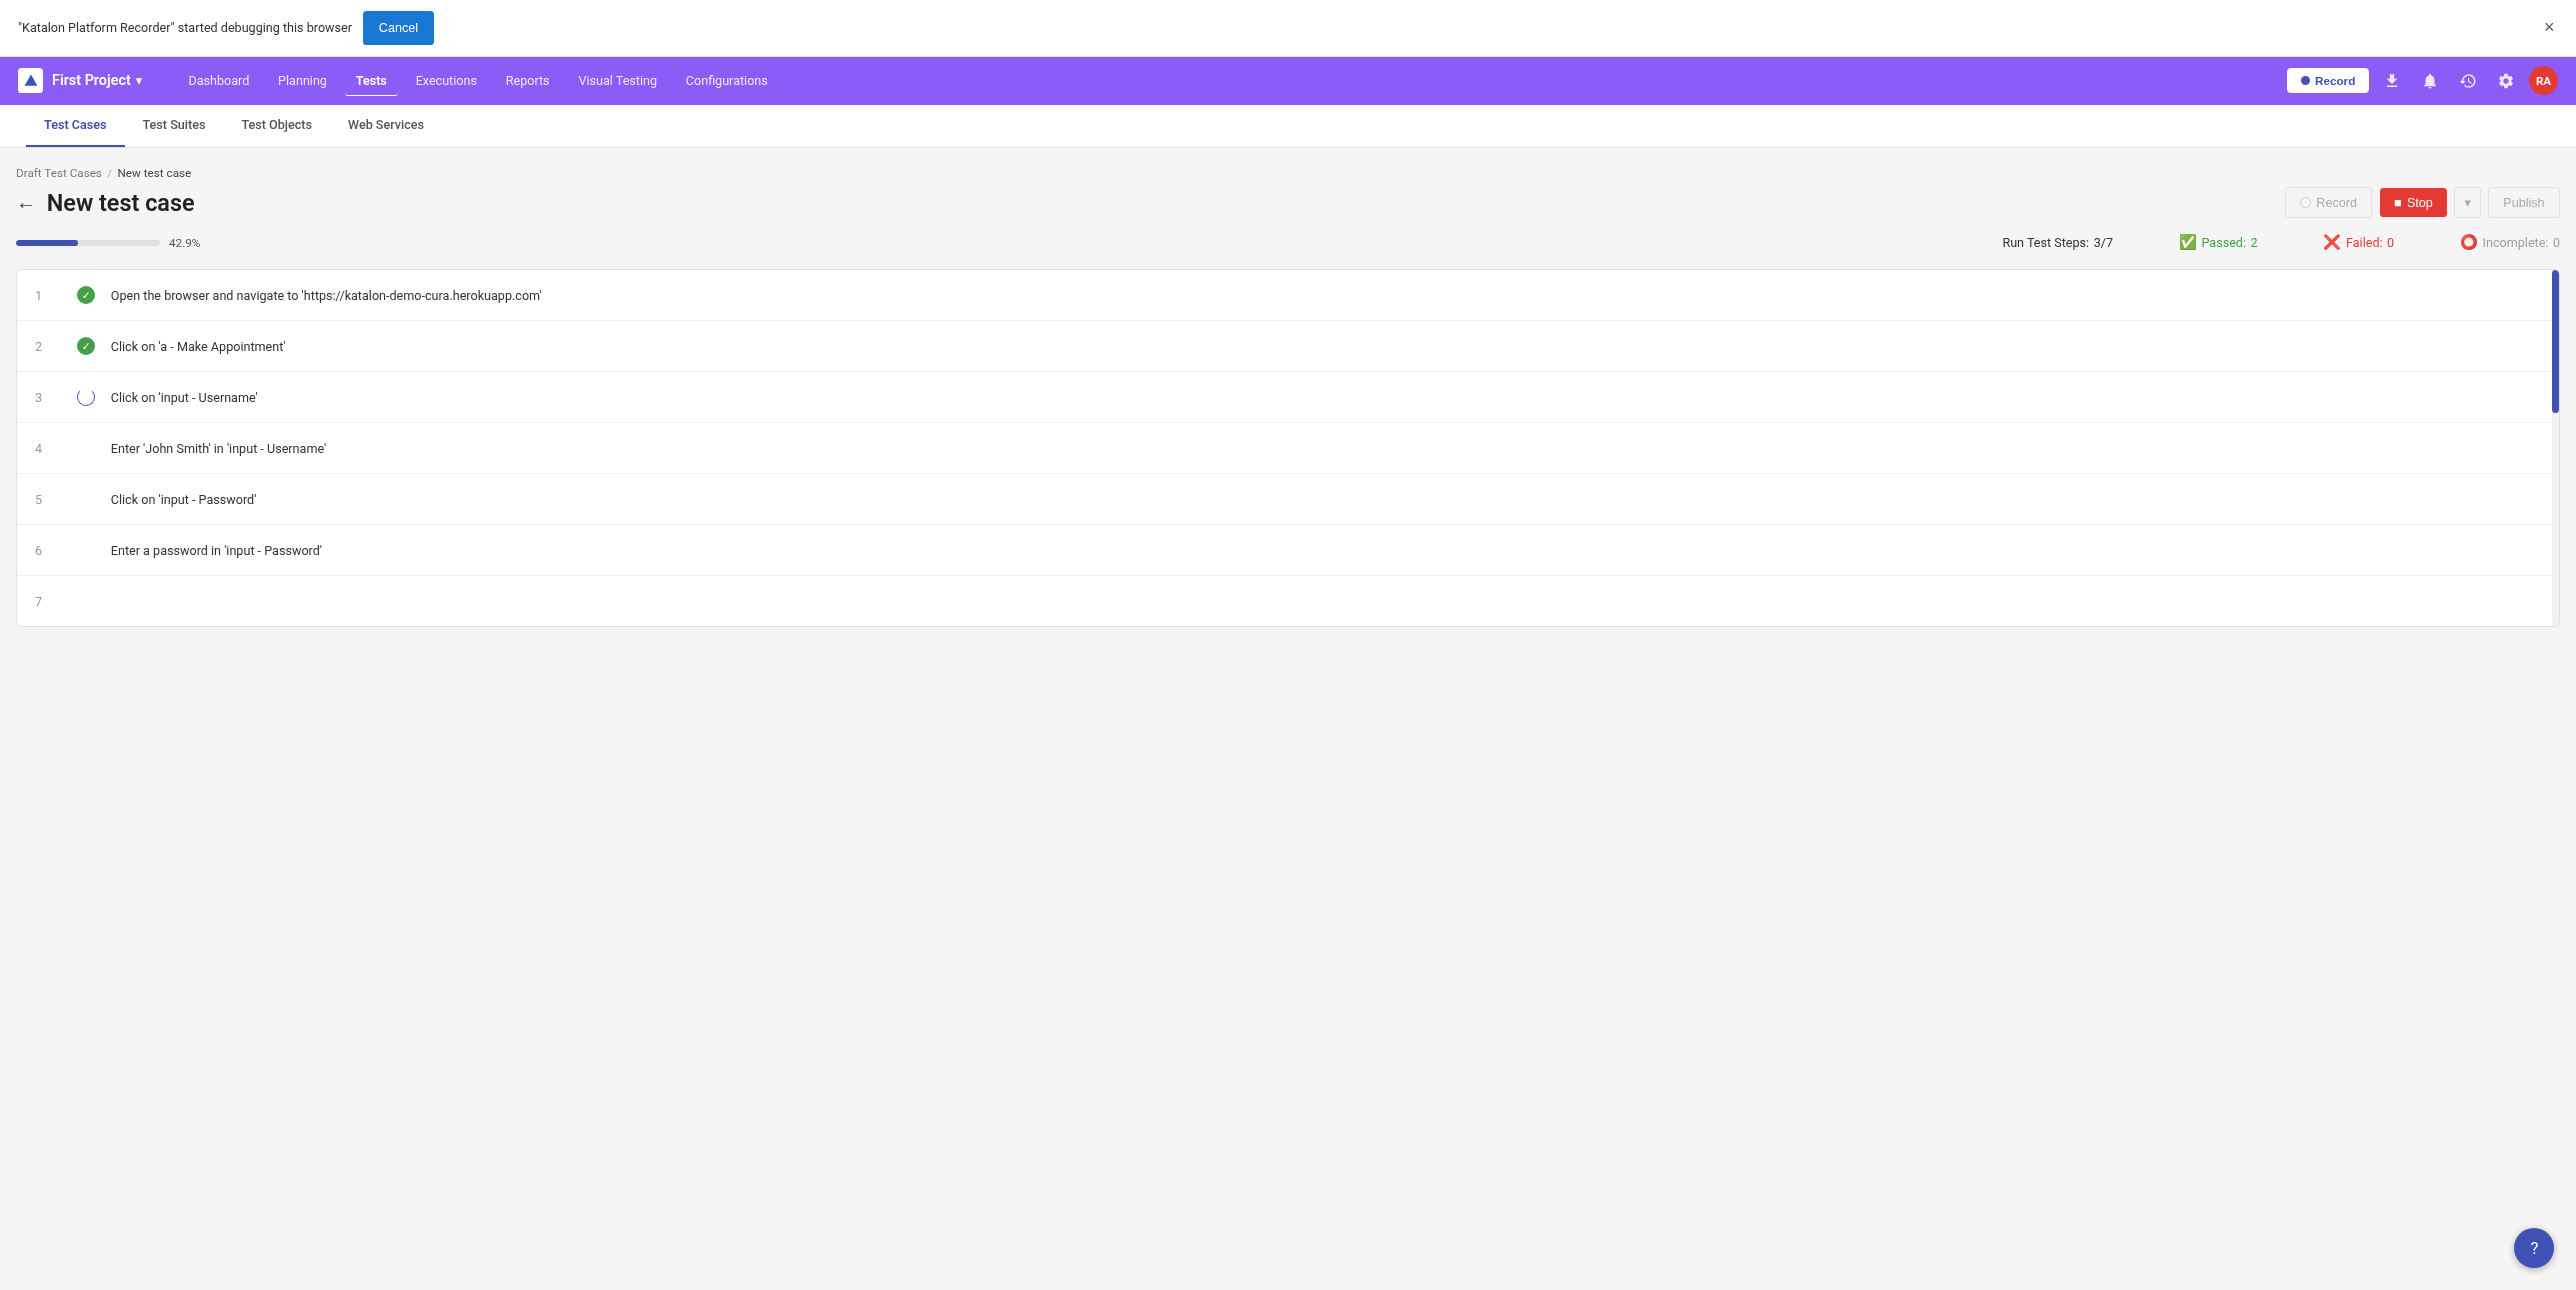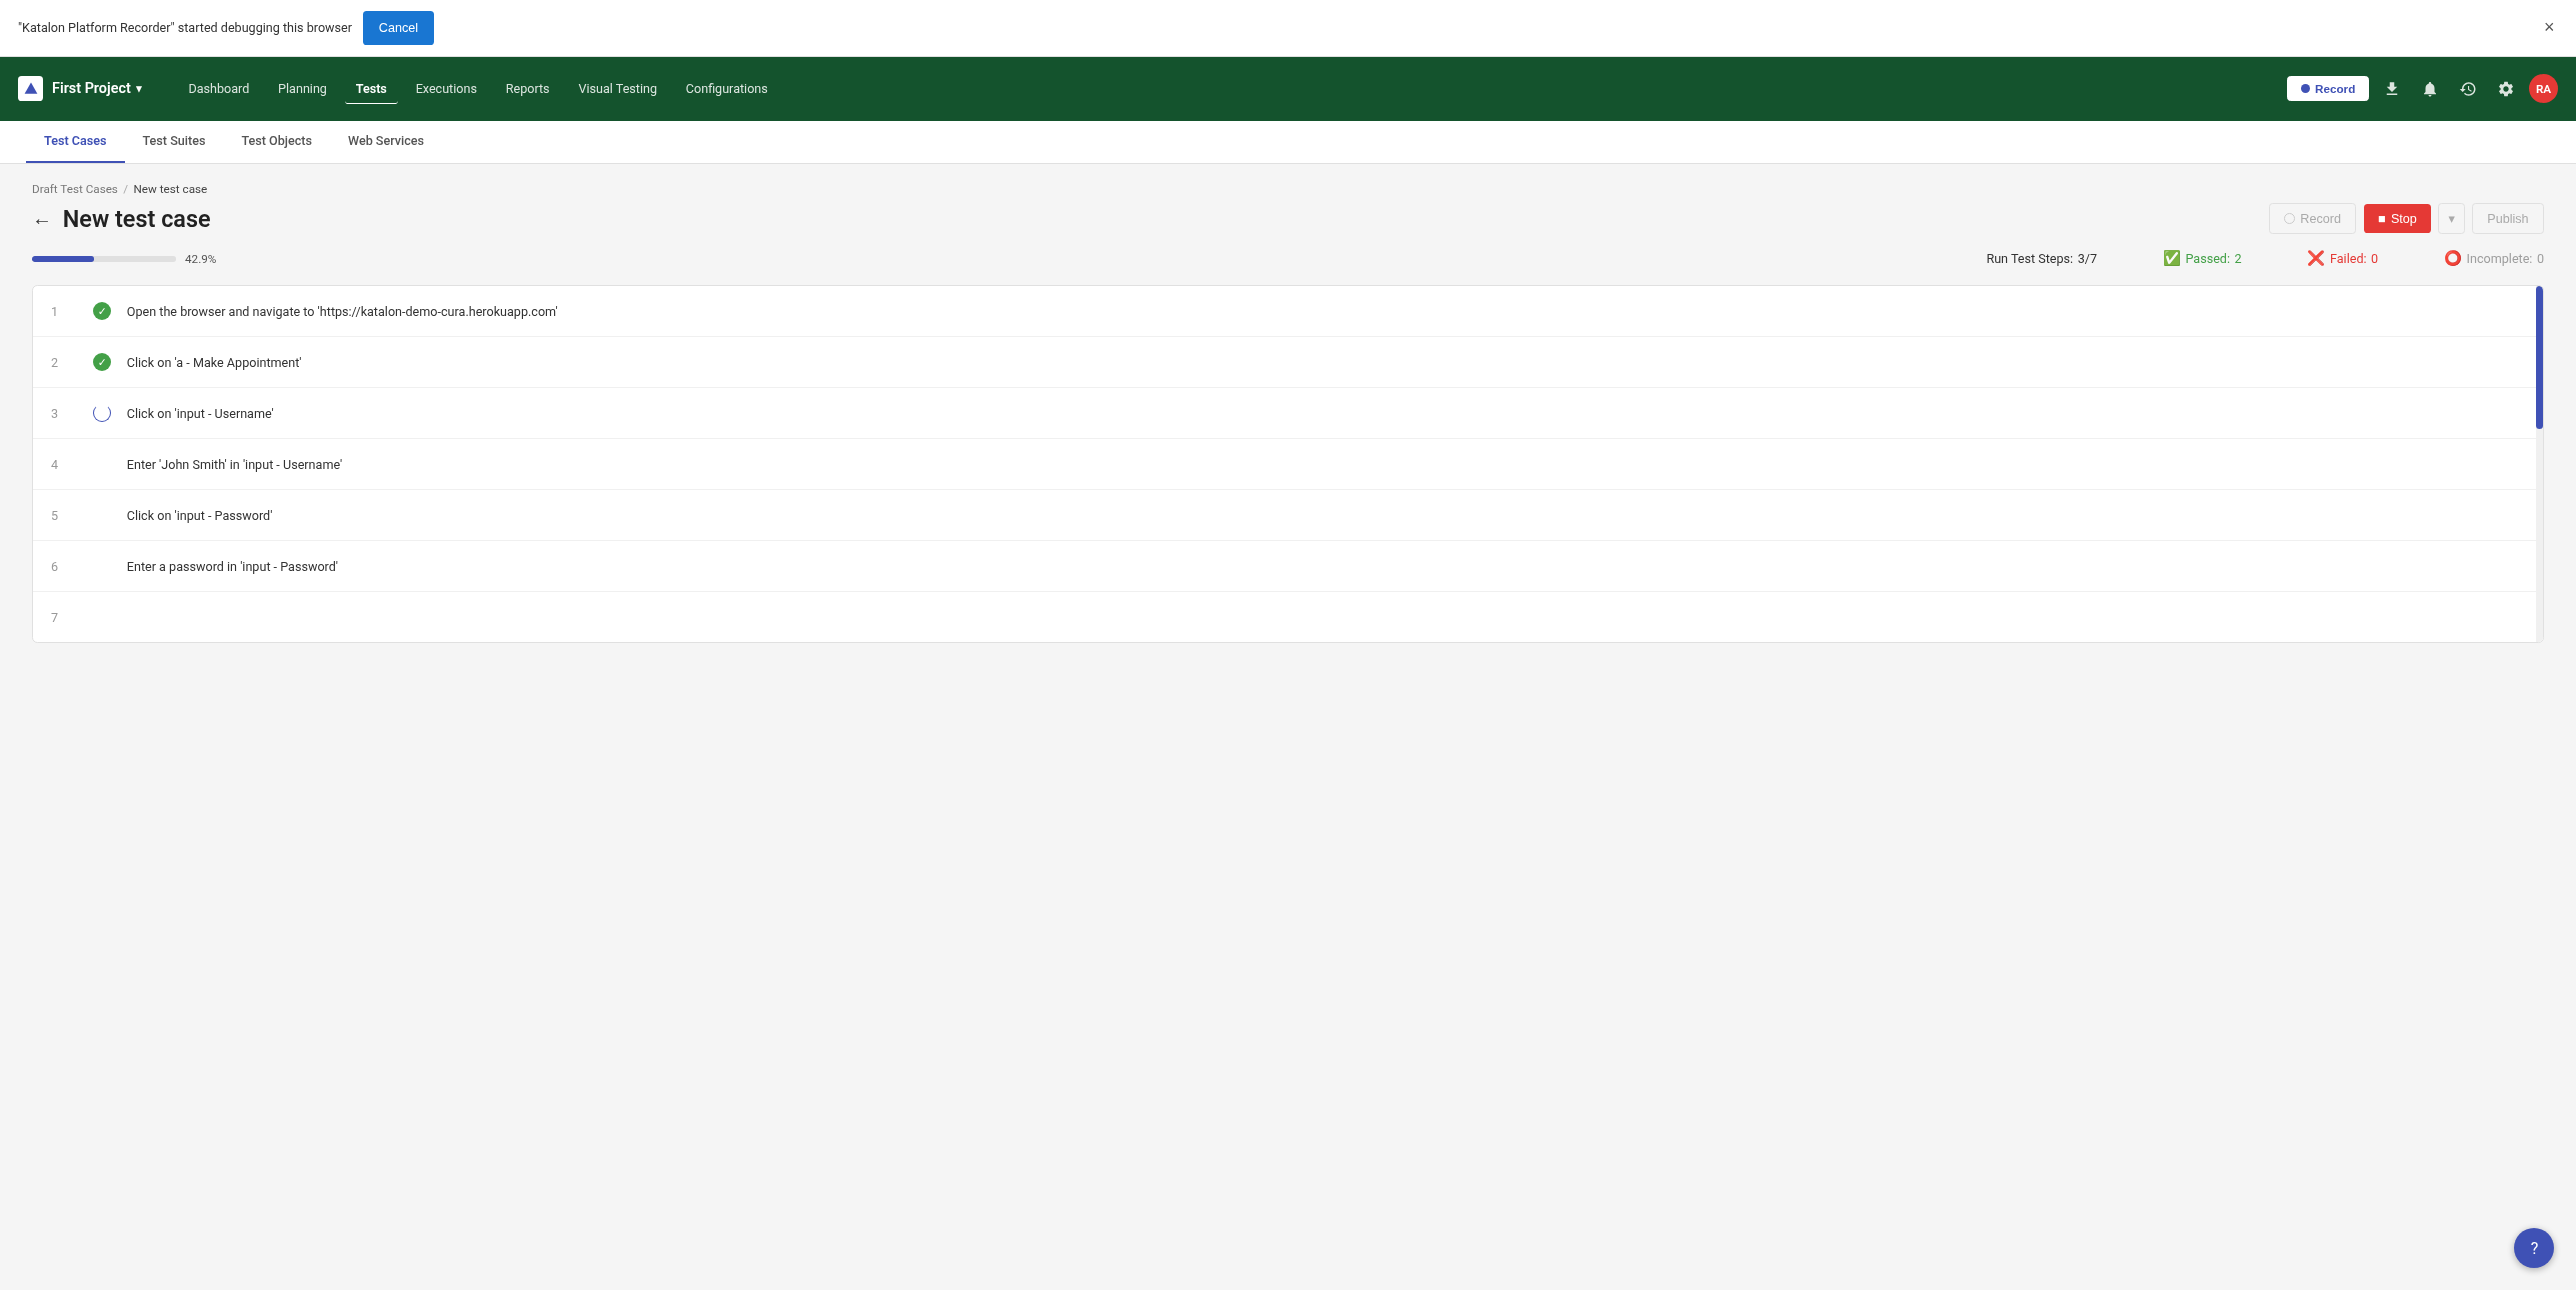--- a/index.html
+++ b/index.html
@@ -31,26 +31,26 @@
       background: none;
       border: none;
       font-size: 18px;
       cursor: pointer;
       color: #555;
       padding: 0 3.6px;
     }
 
     
     .navbar {
-      background: #14532d;
+      background: #8b5cf6;
       color: white;
       display: flex;
       align-items: center;
       padding: 0 18px;
-      height: 64px;
+      height: 48px;
     }
     .navbar-logo {
       width: 25px;
       height: 25px;
       background: white;
       border-radius: 3.6px;
       display: flex;
       align-items: center;
       justify-content: center;
       margin-right: 9px;
@@ -146,21 +146,21 @@
       font-weight: 500;
     }
     .tab.active {
       color: #3f51b5;
       border-bottom: 2.7px solid #3f51b5;
       font-weight: 600;
     }
 
     
     .main-content {
-      padding: 18px 32px;
+      padding: 18px 16px;
       max-width: 100%;
     }
 
     
     .breadcrumb {
       font-size: 11.7px;
       color: #777;
       margin-bottom: 7.2px;
       display: flex;
       align-items: center;

